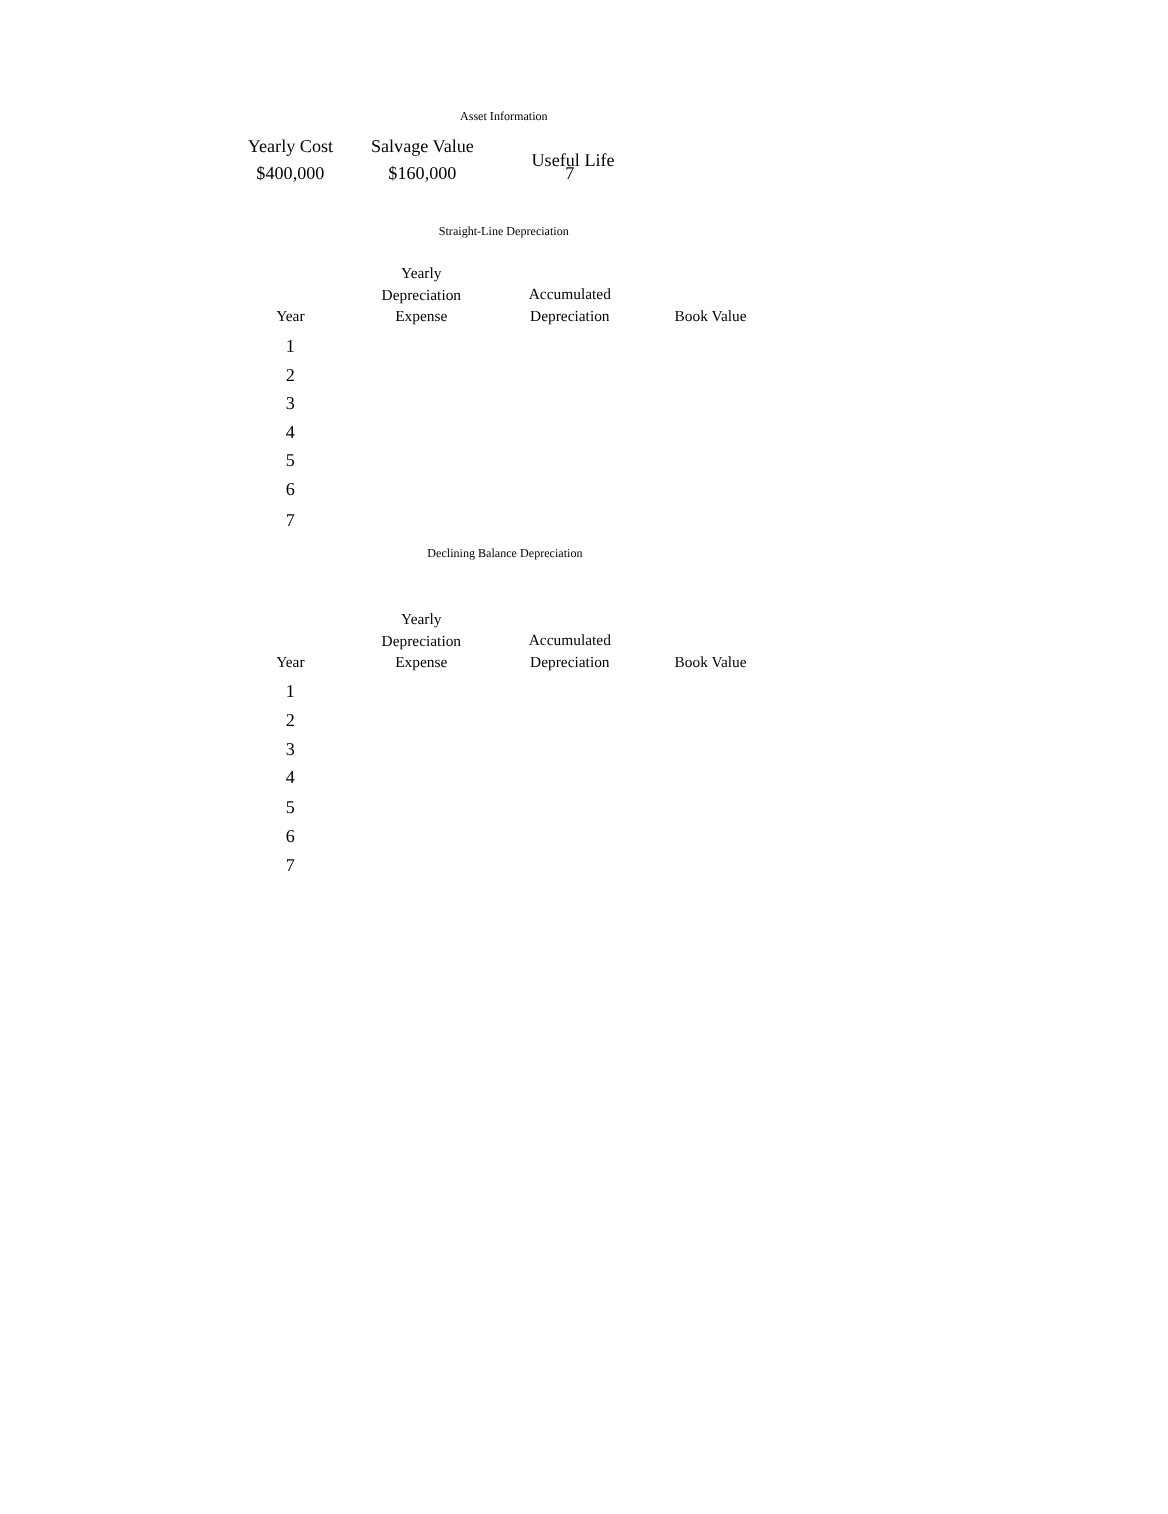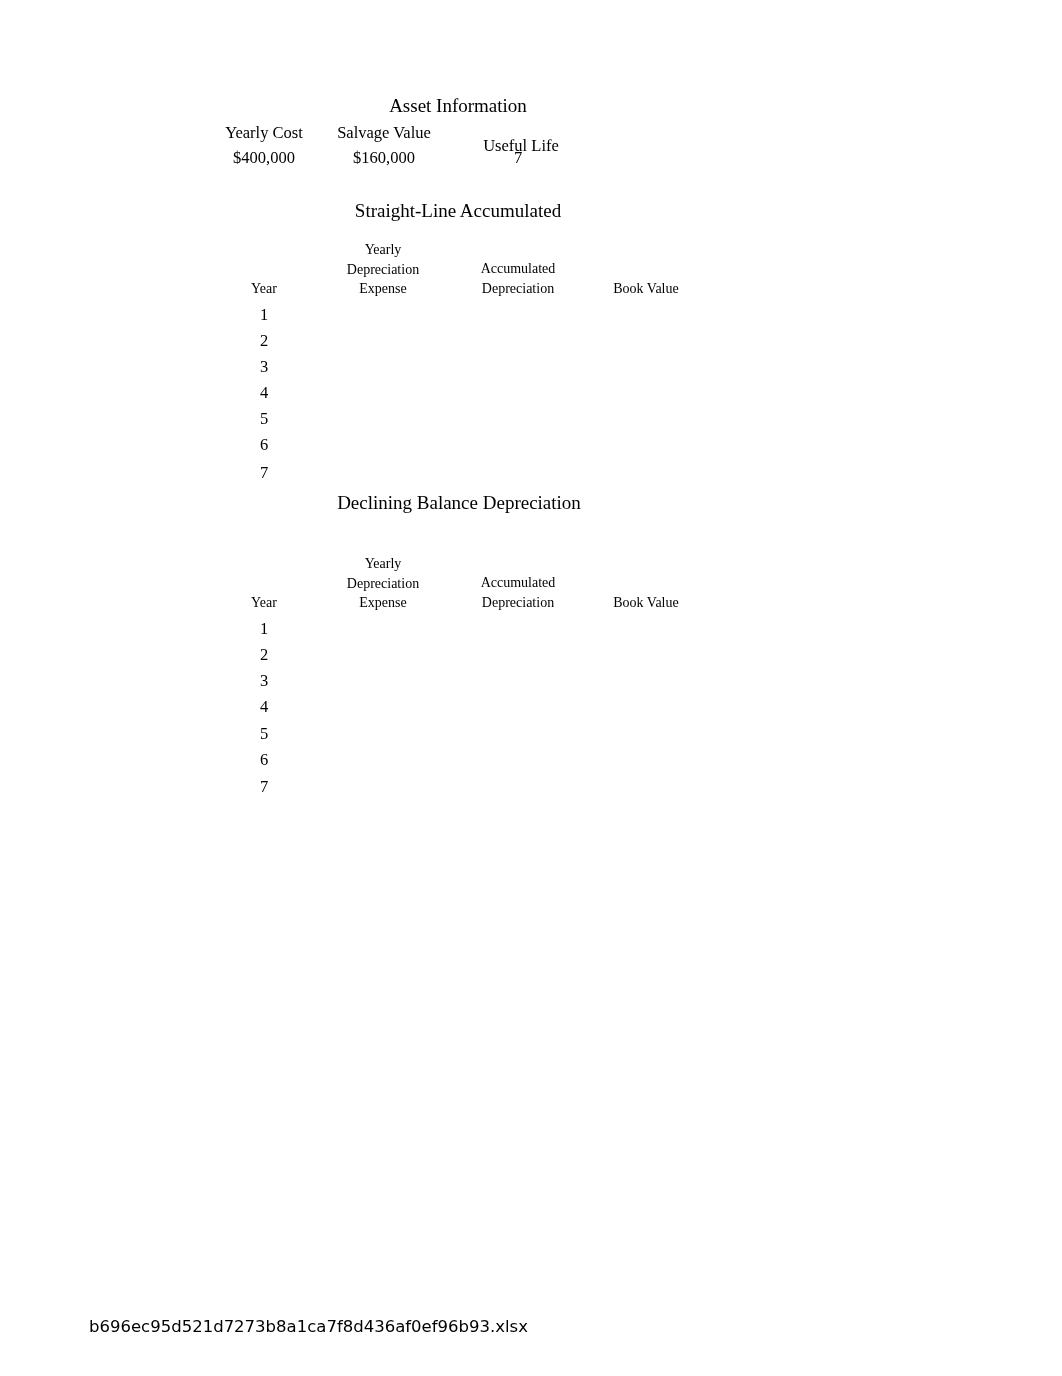--- a/index.html
+++ b/index.html
@@ -32,21 +32,21 @@
     white-space: nowrap;
   }
   .center {
     text-align: center;
     transform: translateX(-50%);
   }
 
   
   .section-title {
     position: absolute;
-    font-size: 19px;
+    font-size: 11px;
     line-height: 20px;
     text-align: center;
     transform: translateX(-50%);
     white-space: nowrap;
   }
 
   
   .col-head {
     position: absolute;
     font-size: 14px;
@@ -94,21 +94,21 @@
   <div class="section-title" style="left:458px; top:96px;">Asset Information</div>
 
   <div class="cell center" style="left:264px; top:123px;">Yearly Cost</div>
   <div class="cell center" style="left:384px; top:123px;">Salvage Value</div>
   <div class="cell center" style="left:521px; top:136px;">Useful Life</div>
 
   <div class="cell center" style="left:264px; top:148px;">$400,000</div>
   <div class="cell center" style="left:384px; top:148px;">$160,000</div>
   <div class="cell center" style="left:518px; top:148px;">7</div>
 
-  <div class="section-title" style="left:458px; top:201px;">Straight-Line Accumulated</div>
+  <div class="section-title" style="left:458px; top:201px;">Straight-Line Depreciation</div>
 
   <div class="col-head" style="left:264px; top:279px;">
     <span>Year</span>
   </div>
 
   <div class="col-head" style="left:383px; top:240px;">
     <span>Yearly</span>
     <span>Depreciation</span>
     <span>Expense</span>
   </div>
@@ -226,15 +226,14 @@
       <div class="data-cell" style="left:597px; top:750px; width:99px;"></div>
     </div>
     <div>
       <div class="year-cell" style="left:264px; top:777px;">7</div>
       <div class="data-cell" style="left:330px; top:777px; width:107px;"></div>
       <div class="data-cell" style="left:466px; top:777px; width:105px;"></div>
       <div class="data-cell" style="left:597px; top:777px; width:99px;"></div>
     </div>
   </div>
 
-  <div class="footer">b696ec95d521d7273b8a1ca7f8d436af0ef96b93.xlsx</div>
 
 </div>
 
 </body></html>

